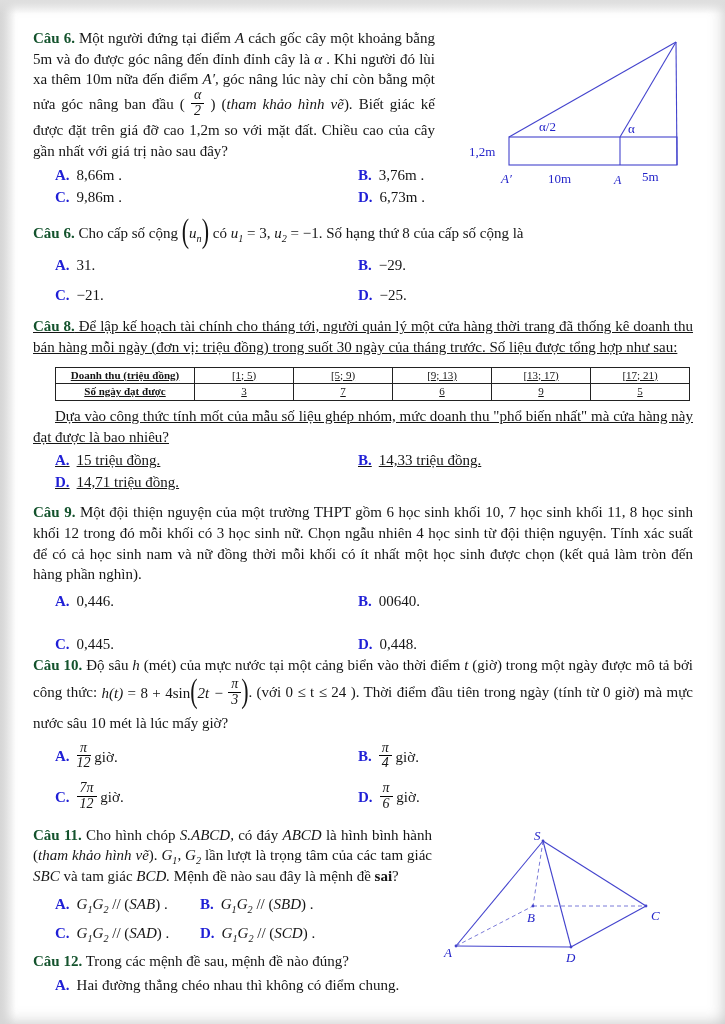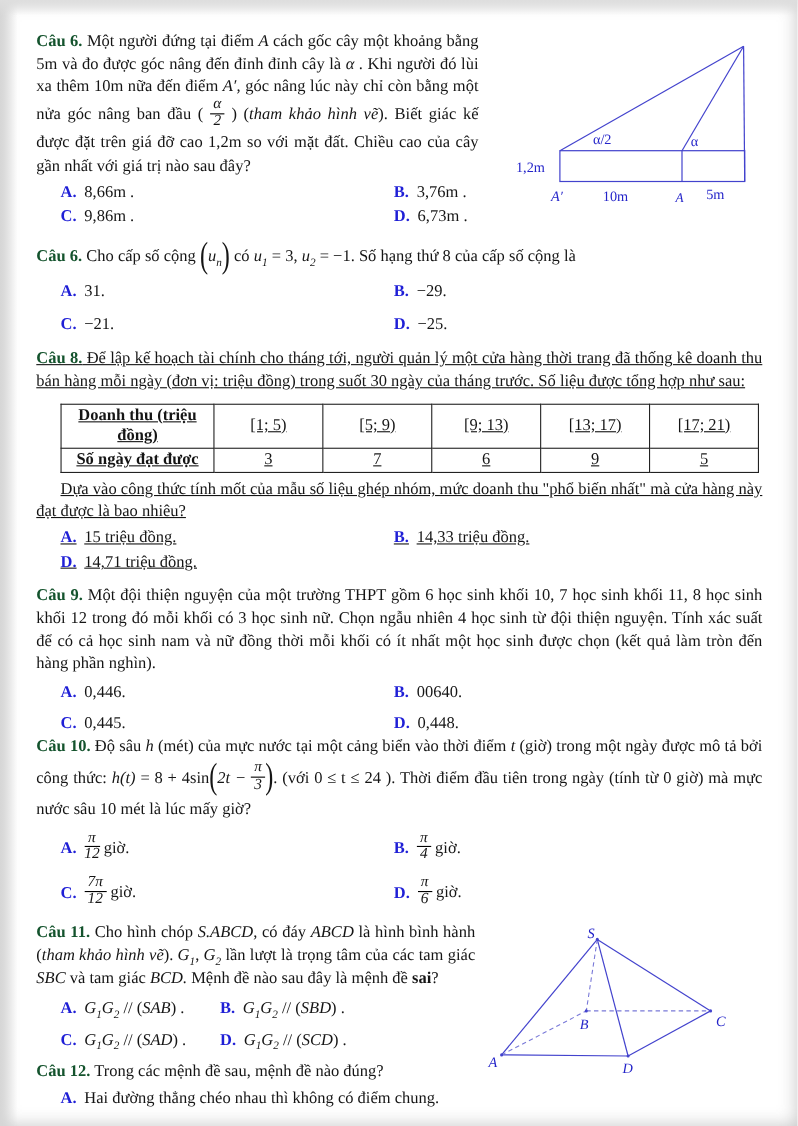--- a/index.html
+++ b/index.html
@@ -23,21 +23,21 @@
   .opts-gap{row-gap:13px;margin-top:8px;}
   .opt .k{color:#1f1fd6;font-weight:bold;margin-right:7px;}
   .frac{display:inline-block;text-align:center;vertical-align:middle;line-height:1.05;
         font-style:italic;font-size:14px;position:relative;top:-2px;}
   .frac .num{display:block;border-bottom:1px solid #000;padding:0 3px;}
   .frac .den{display:block;}
   .bigp{display:inline-block;font-size:22px;transform:scaleY(1.5);vertical-align:middle;
         position:relative;top:-2px;font-weight:300;}
   .fig6{float:right;width:250px;height:160px;margin:2px 0 2px 8px;}
   .fig11{float:right;width:255px;height:142px;margin:4px 0 0 6px;}
-  table.q8t{border-collapse:collapse;margin:9px 0 5px 22px;text-align:center;font-size:15px;}
+  table.q8t{border-collapse:collapse;margin:9px 0 5px 22px;text-align:center;font-size:11px;}
   table.q8t td{border:1px solid #222;padding:1px 5px;line-height:1.25;}
   table.q8t td.hcol{width:128px;font-weight:bold;}
   table.q8t td.bcol{width:88px;}
   .indent{text-indent:22px;}
   .fig-label{font-family:"Liberation Serif",serif;}
 </style>
 </head>
 <body>
 
 <div class="page">
@@ -109,21 +109,21 @@
       <p class="qtext indent">Dựa vào công thức tính mốt của mẫu số liệu ghép nhóm, mức doanh thu "phổ biến nhất" mà cửa hàng này đạt được là bao nhiêu?</p>
       <div class="opts">
         <div class="opt"><b class="k">A.</b><span>15 triệu đồng.</span></div>
         <div class="opt"><b class="k">B.</b><span>14,33 triệu đồng.</span></div>
         <div class="opt"><b class="k">D.</b><span>14,71 triệu đồng.</span></div>
       </div>
     </section>
 
     <section class="sec" style="margin-top:11px;">
       <p class="qtext"><b class="qlabel">Câu 9.</b><span> Một đội thiện nguyện của một trường THPT gồm 6 học sinh khối 10, 7 học sinh khối 11, 8 học sinh khối 12 trong đó mỗi khối có 3 học sinh nữ. Chọn ngẫu nhiên 4 học sinh từ đội thiện nguyện. Tính xác suất để có cả học sinh nam và nữ đồng thời mỗi khối có ít nhất một học sinh được chọn (kết quả làm tròn đến hàng phần nghìn).</span></p>
-      <div class="opts" style="row-gap:11px;margin-top:8px;">
+      <div class="opts" style="row-gap:26px;margin-top:8px;">
         <div class="opt"><b class="k">A.</b><span>0,446.</span></div>
         <div class="opt"><b class="k">B.</b><span>00640.</span></div>
         <div class="opt"><b class="k">C.</b><span>0,445.</span></div>
         <div class="opt"><b class="k">D.</b><span>0,448.</span></div>
       </div>
     </section>
 
     <section class="sec" style="margin-top:1px;">
       <p class="qtext" style="line-height:1.55;"><b class="qlabel">Câu 10.</b><span> Độ sâu </span><i class="mv">h</i><span> (mét) của mực nước tại một cảng biển vào thời điểm </span><i class="mv">t</i><span> (giờ) trong một ngày được mô tả bởi công thức:  </span><span><i class="mv">h(t)</i><span> = 8 + 4sin</span><span class="bigp">(</span><i class="mv">2t −</i>&nbsp;<span class="frac"><span class="num">π</span><span class="den">3</span></span><span class="bigp">)</span></span><span>. (với </span><span>0 ≤ t ≤ 24</span><span> ). Thời điểm đầu tiên trong ngày (tính từ 0 giờ) mà mực nước sâu 10 mét là lúc mấy giờ?</span></p>
       <div class="opts" style="row-gap:10px;margin-top:8px;">

